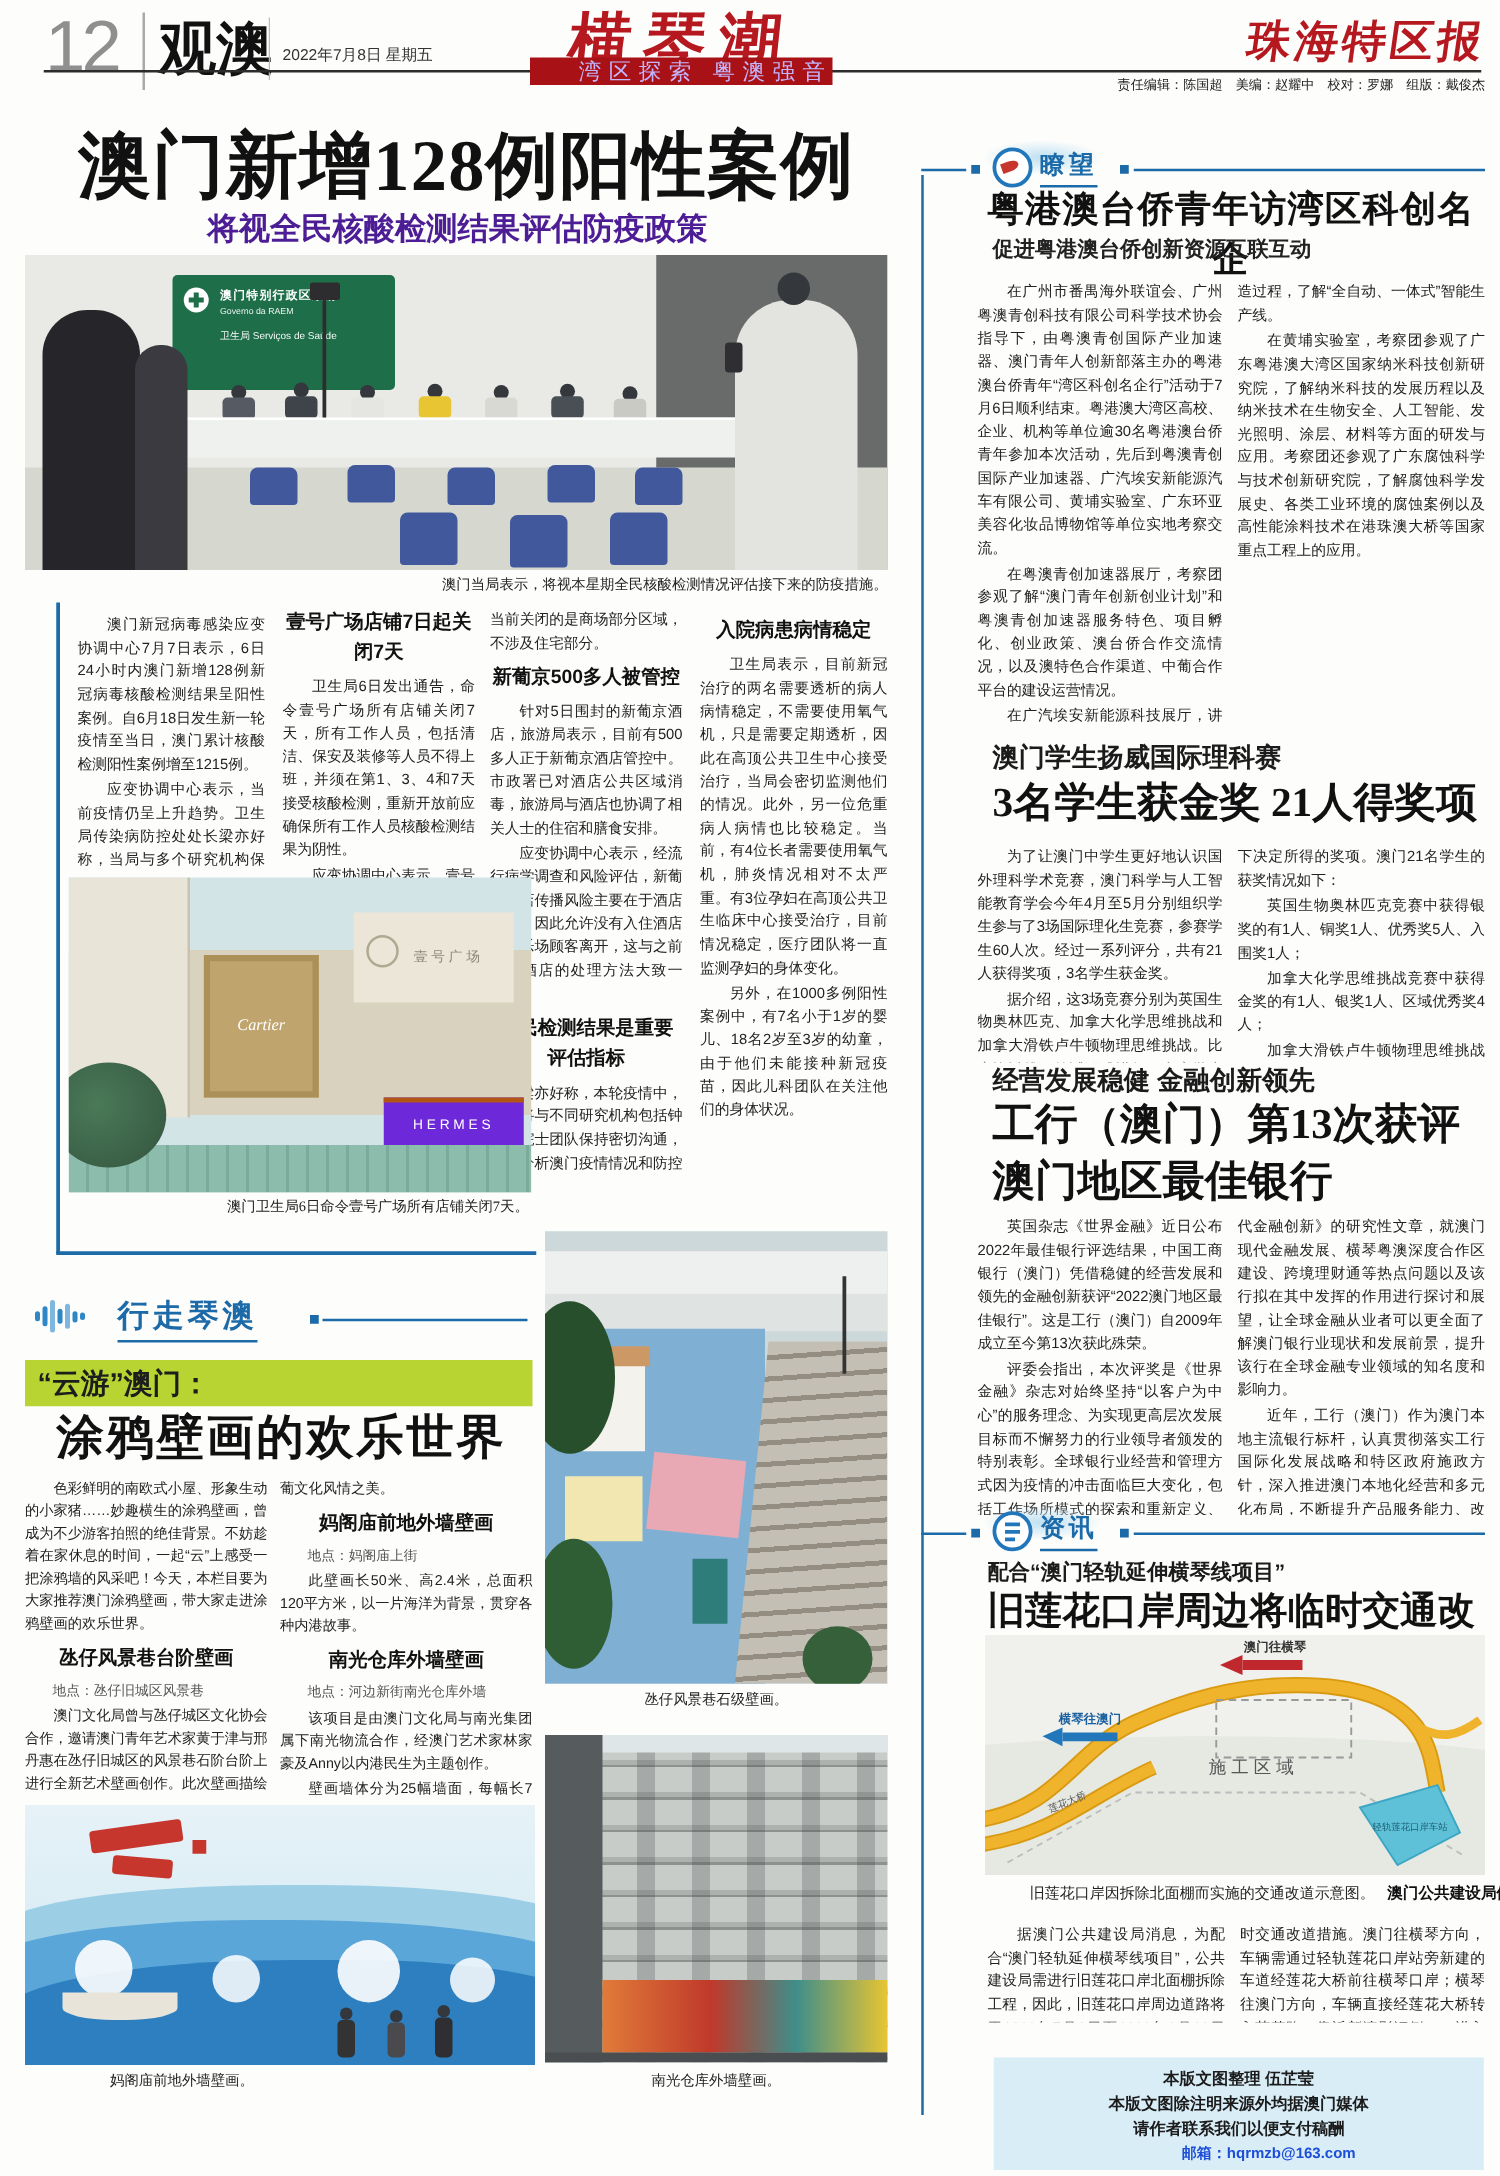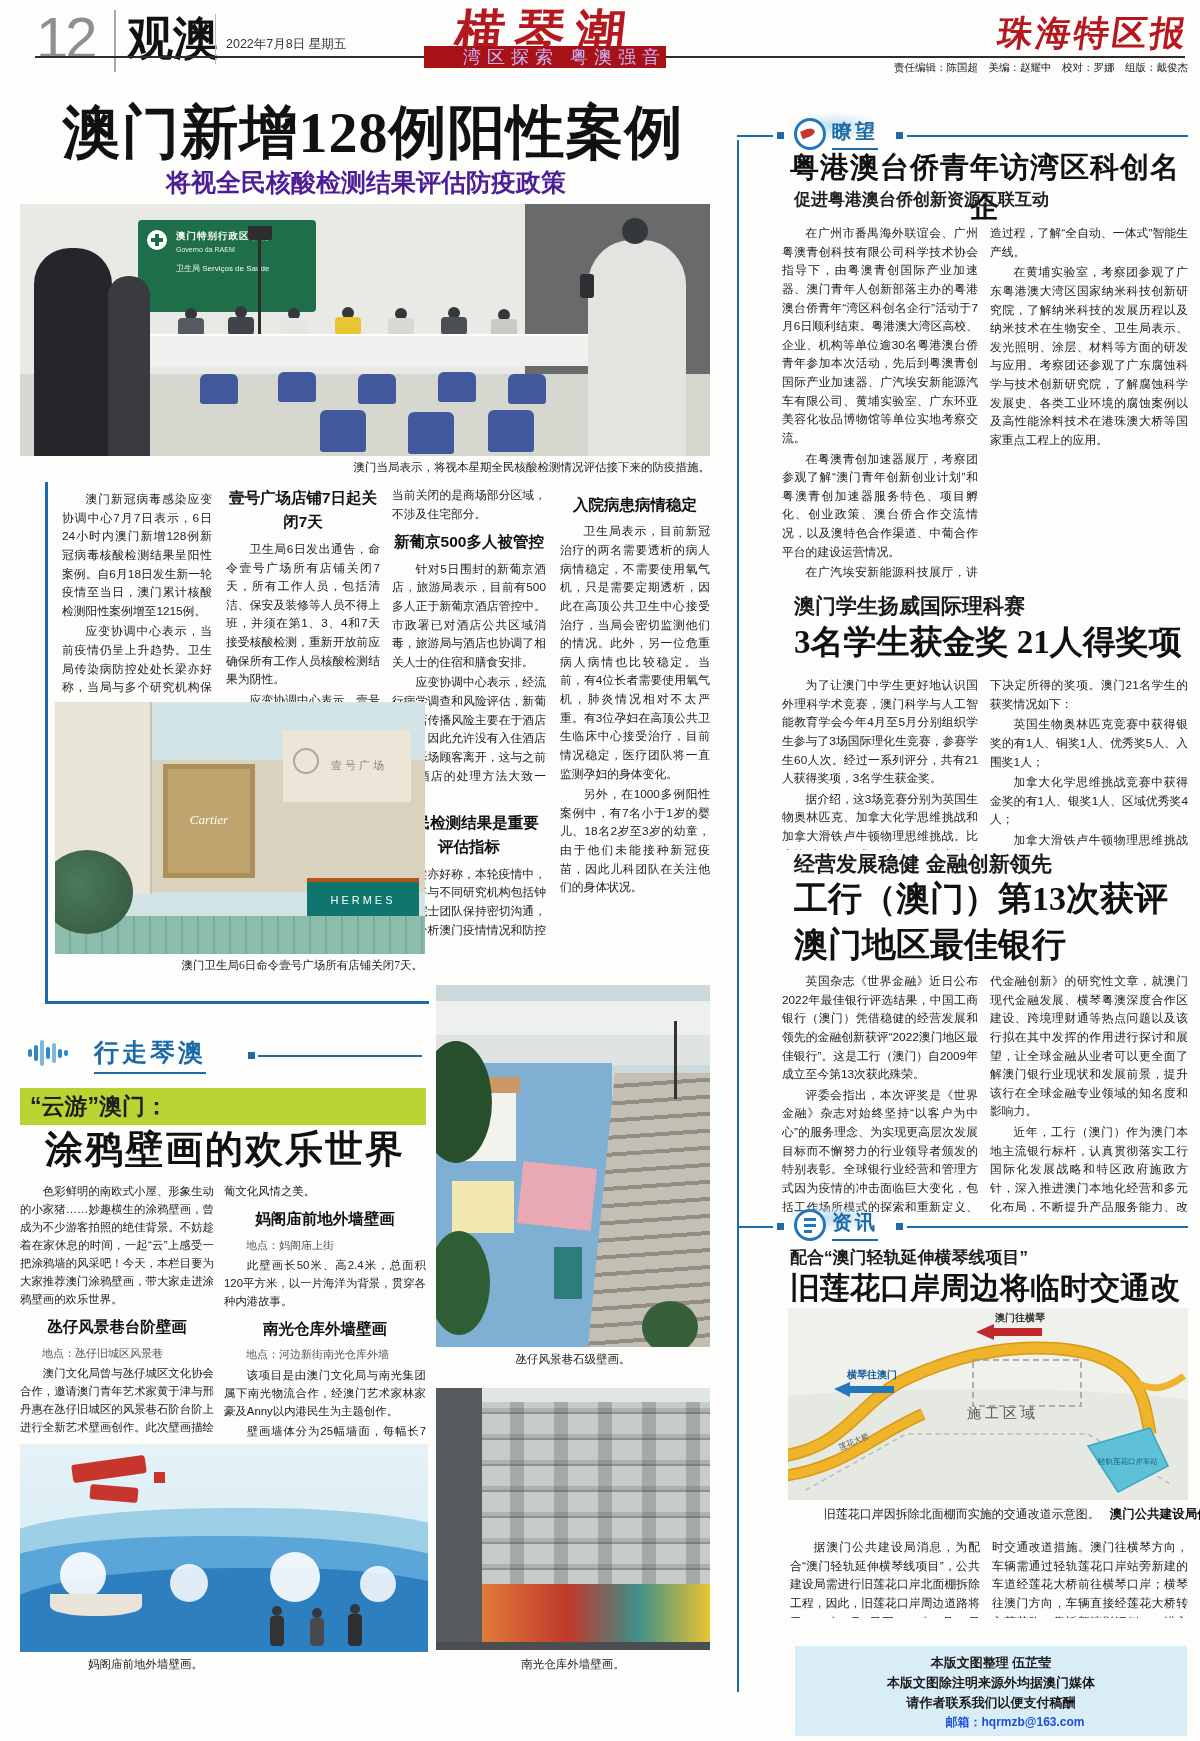--- a/index.html
+++ b/index.html
@@ -124,21 +124,21 @@
   <div class="abs" style="left:55px;top:702px;width:370px;height:252px;background:#d3e4e7;overflow:hidden;">
     <div class="abs" style="left:0;top:58px;width:370px;height:132px;background:#d8d2bf;"></div>
     <div class="abs" style="left:0;top:0;width:95px;height:192px;background:#e8e4d8;border-right:2px solid #c9c2ae;"></div>
     <div class="abs" style="left:108px;top:62px;width:92px;height:114px;background:#bfa46e;box-shadow:inset 0 0 0 5px #ab9157;">
       <div style="color:#fff;font-family:'Liberation Serif',serif;font-style:italic;font-size:13px;text-align:center;margin-top:48px;">Cartier</div>
     </div>
     <div class="abs" style="left:228px;top:28px;width:128px;height:72px;background:#ece6d8;">
       <div class="abs" style="left:10px;top:18px;width:22px;height:22px;border:2px solid #b0a890;border-radius:50%;"></div>
       <div style="color:#8d867a;font-size:11px;letter-spacing:3px;text-align:center;margin-top:28px;padding-left:24px;">壹号广场</div>
     </div>
-    <div class="abs" style="left:252px;top:176px;width:112px;height:40px;background:#0f766e;border-top:4px solid #b35615;">
+    <div class="abs" style="left:252px;top:176px;width:112px;height:40px;background:#6d28d9;border-top:4px solid #b35615;">
       <div style="color:#fff;font-size:11px;letter-spacing:3px;text-align:center;line-height:36px;">HERMES</div>
     </div>
     <div class="abs" style="left:0;top:214px;width:370px;height:38px;background:repeating-linear-gradient(90deg,#8cbcab 0 14px,#7dab9b 14px 16px);"></div>
     <div class="abs" style="left:-14px;top:148px;width:92px;height:84px;background:radial-gradient(circle at 40% 40%,#4a7a58,#33543e);border-radius:50%;"></div>
   </div>
   <div class="abs cap" style="left:55px;top:958px;width:368px;text-align:right;">澳门卫生局6日命令壹号广场所有店铺关闭7天。</div>
 
   <div class="abs" style="left:28px;top:1040px;width:62px;height:30px;">
     <span class="wavebar" style="height:8px;"></span><span class="wavebar" style="height:16px;"></span><span class="wavebar" style="height:26px;background:#7fb6dd;"></span><span class="wavebar" style="height:12px;"></span><span class="wavebar" style="height:20px;background:#7fb6dd;"></span><span class="wavebar" style="height:9px;"></span><span class="wavebar" style="height:6px;"></span>
   </div>
@@ -231,21 +231,21 @@
 
   <div class="abs khead" style="left:782px;top:148px;width:406px;text-align:center;font-size:29px;letter-spacing:1px;">粤港澳台侨青年访湾区科创名企</div>
   <div class="abs" style="left:794px;top:188px;width:394px;font-size:17px;font-weight:600;color:#222;">促进粤港澳台侨创新资源互联互动</div>
   <div class="abs bodycol" style="left:782px;top:224px;width:196px;height:358px;">
     <p>在广州市番禺海外联谊会、广州粤澳青创科技有限公司科学技术协会指导下，由粤澳青创国际产业加速器、澳门青年人创新部落主办的粤港澳台侨青年“湾区科创名企行”活动于7月6日顺利结束。粤港澳大湾区高校、企业、机构等单位逾30名粤港澳台侨青年参加本次活动，先后到粤澳青创国际产业加速器、广汽埃安新能源汽车有限公司、黄埔实验室、广东环亚美容化妆品博物馆等单位实地考察交流。</p>
     <p>在粤澳青创加速器展厅，考察团参观了解“澳门青年创新创业计划”和粤澳青创加速器服务特色、项目孵化、创业政策、澳台侨合作交流情况，以及澳特色合作渠道、中葡合作平台的建设运营情况。</p>
     <p>在广汽埃安新能源科技展厅，讲解员向考察团展示埃安产品的运行监控系统、新能源概念车的前沿创想和广汽埃安汽车的性能特色、新能源技术、高智能化以及个性化订制系统。随后，考察团走进广汽埃安生产车间，参观汽车焊装车间、总装车间、动力电池车间等，近距离感受汽车制</p>
   </div>
   <div class="abs bodycol" style="left:990px;top:224px;width:198px;height:358px;">
     <p style="text-indent:0;">造过程，了解“全自动、一体式”智能生产线。</p>
-    <p>在黄埔实验室，考察团参观了广东粤港澳大湾区国家纳米科技创新研究院，了解纳米科技的发展历程以及纳米技术在生物安全、卫生局表示、发光照明、涂层、材料等方面的研发与应用。考察团还参观了广东腐蚀科学与技术创新研究院，了解腐蚀科学发展史、各类工业环境的腐蚀案例以及高性能涂料技术在港珠澳大桥等国家重点工程上的应用。</p>
+    <p>在黄埔实验室，考察团参观了广东粤港澳大湾区国家纳米科技创新研究院，了解纳米科技的发展历程以及纳米技术在生物安全、人工智能、发光照明、涂层、材料等方面的研发与应用。考察团还参观了广东腐蚀科学与技术创新研究院，了解腐蚀科学发展史、各类工业环境的腐蚀案例以及高性能涂料技术在港珠澳大桥等国家重点工程上的应用。</p>
 
   </div>
 
   <div class="abs" style="left:794px;top:592px;font-size:21px;font-weight:600;color:#1b1b1b;">澳门学生扬威国际理科赛</div>
   <div class="abs khead" style="left:794px;top:620px;width:394px;font-size:33px;">3名学生获金奖 21人得奖项</div>
   <div class="abs bodycol" style="left:782px;top:676px;width:196px;height:174px;">
     <p>为了让澳门中学生更好地认识国外理科学术竞赛，澳门科学与人工智能教育学会今年4月至5月分别组织学生参与了3场国际理化生竞赛，参赛学生60人次。经过一系列评分，共有21人获得奖项，3名学生获金奖。</p>
     <p>据介绍，这3场竞赛分别为英国生物奥林匹克、加拿大化学思维挑战和加拿大滑铁卢牛顿物理思维挑战。比赛皆以线下笔试形式进行，参赛学生按所得分数在主办国划出的分数线</p>
   </div>
   <div class="abs bodycol" style="left:990px;top:676px;width:198px;height:174px;">

